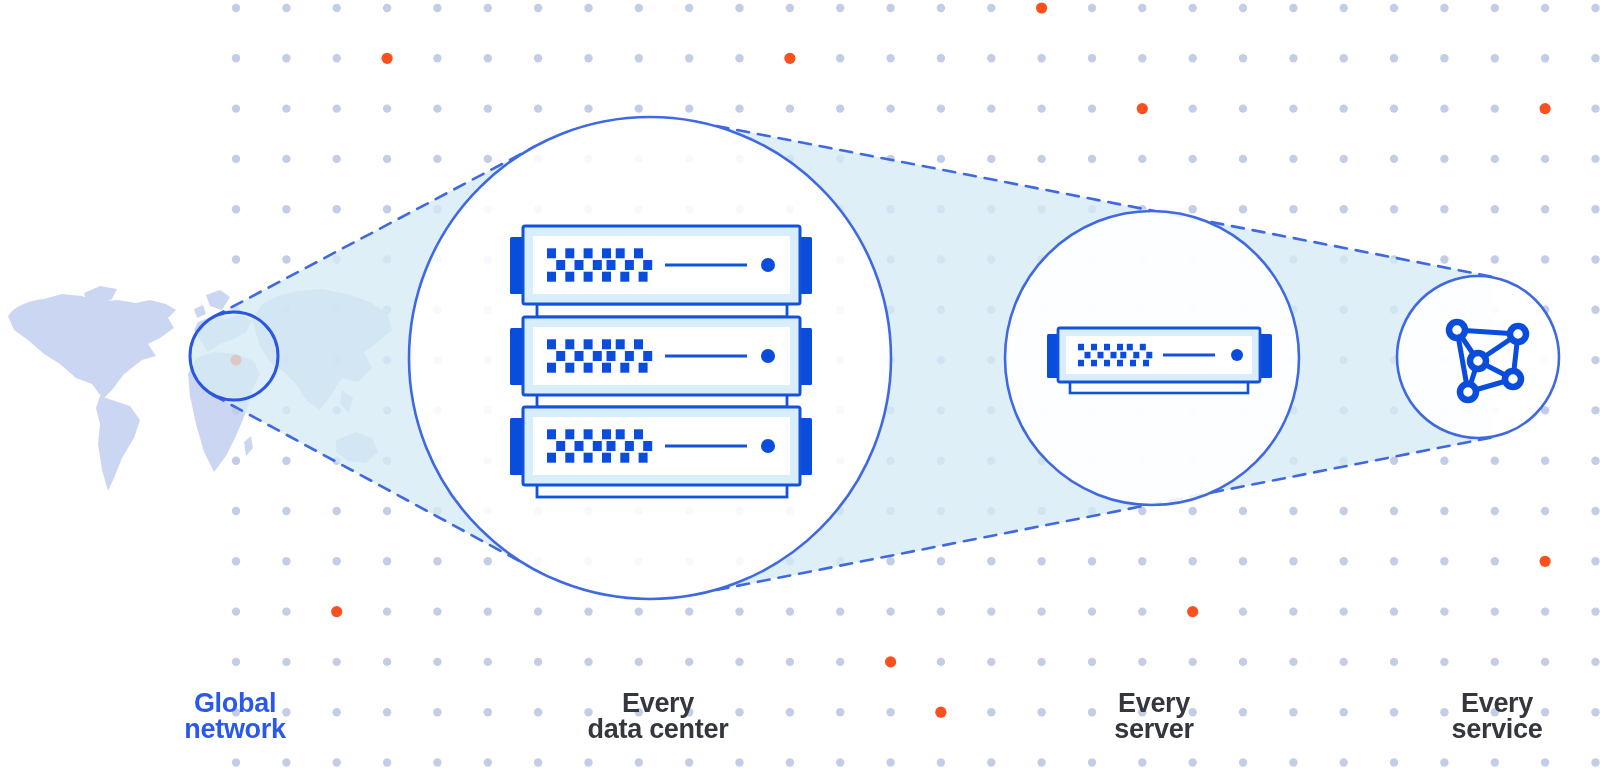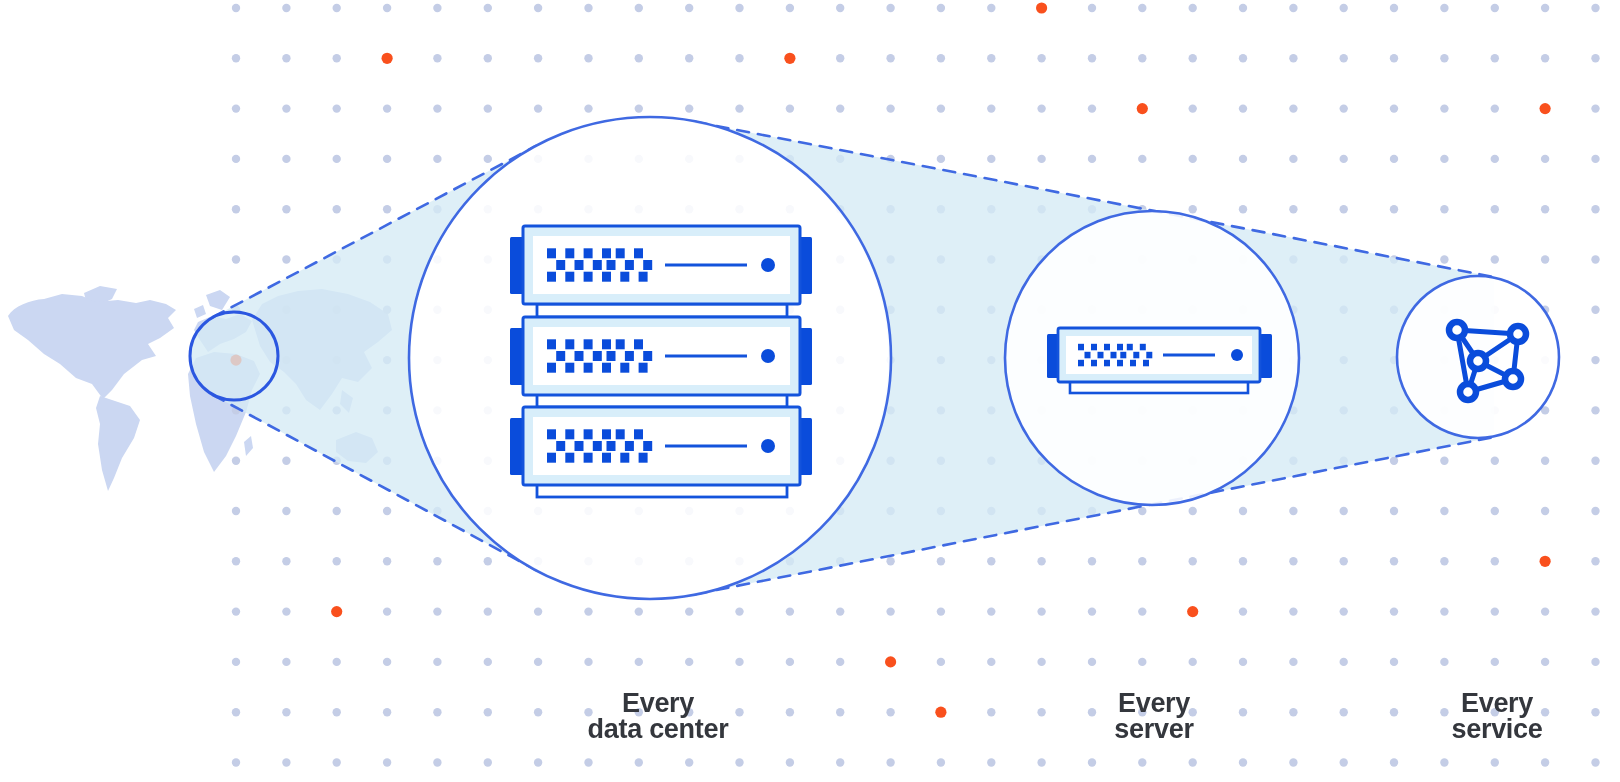--- a/index.html
+++ b/index.html
@@ -643,19 +643,21 @@
     <g fill="#ffffff" stroke="#0a4cdb" stroke-width="6.5">
       <circle cx="1457" cy="330" r="8"></circle>
       <circle cx="1518" cy="334" r="8"></circle>
       <circle cx="1513" cy="379" r="8"></circle>
       <circle cx="1468" cy="392" r="8"></circle>
       <circle cx="1478" cy="361" r="8"></circle>
     </g>
   </g>
 </svg>
 
+<div class="caption blue" style="left:235px">Global
+network</div>
 <div class="caption" style="left:658px">Every
 data center</div>
 <div class="caption" style="left:1154px">Every
 server</div>
 <div class="caption" style="left:1497px">Every
 service</div>
 </div>
 
 </body></html>

